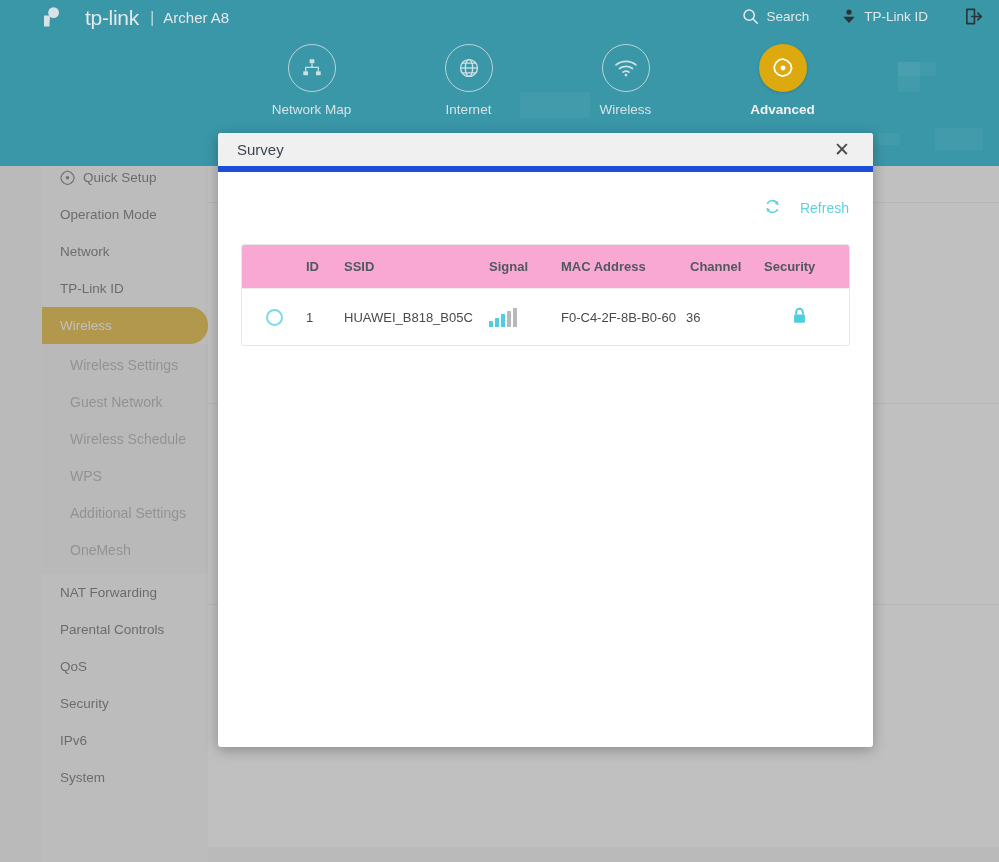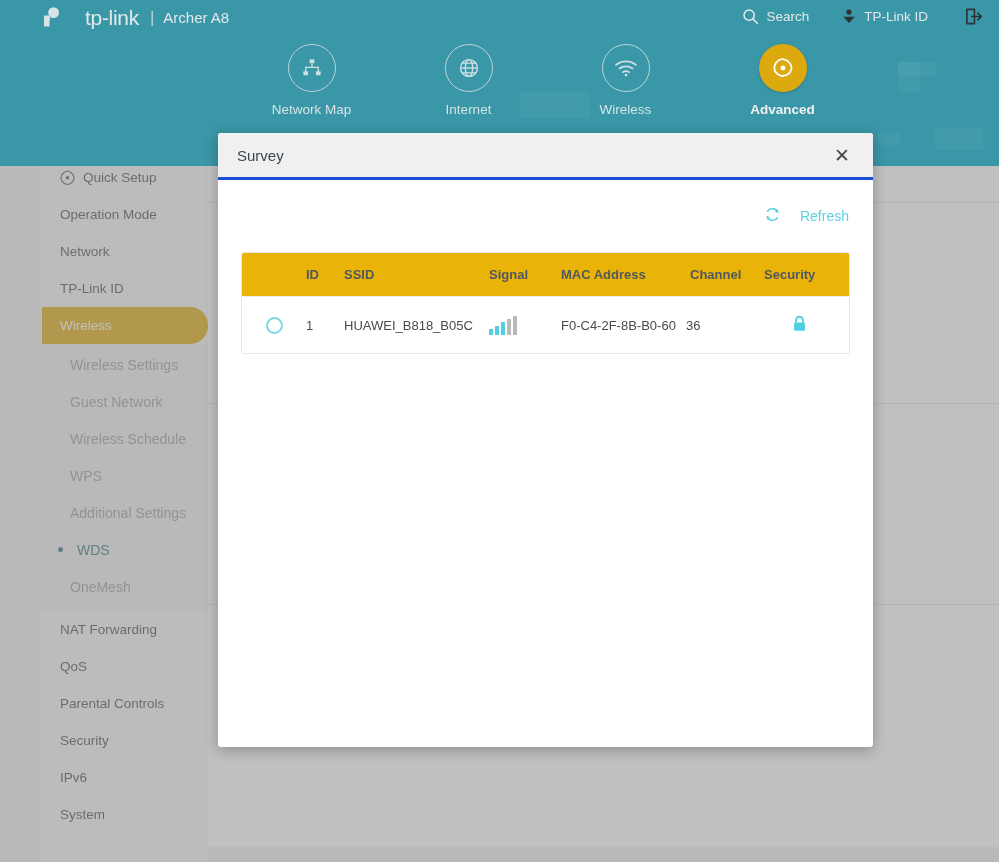--- a/index.html
+++ b/index.html
@@ -130,22 +130,22 @@
   }
   .modal {
     position: absolute; left: 218px; top: 133px;
     width: 655px; height: 614px;
     background: #fff;
     border-radius: 3px;
     box-shadow: 0 3px 14px rgba(0,0,0,.28);
     overflow: hidden;
   }
   .modal-head {
-    height: 47px; background: #f0f0f0;
-    border-bottom: 3px solid #1d4ed8;
+    height: 39px; background: #f0f0f0;
+    border-bottom: 6px solid #1d4ed8;
     display: flex; align-items: center;
     padding: 0 16px 0 19px;
   }
   .modal-title { flex: 1; font-size: 15px; color: #3d4550; }
   .modal-close {
     width: 30px; height: 30px; cursor: pointer;
     display: flex; align-items: center; justify-content: center;
     color: #4a4a4a; font-size: 19px; line-height: 1;
   }
   .modal-body { padding: 0 23px; }
@@ -158,21 +158,21 @@
     color: #5ad2e4; font-size: 14px; cursor: pointer;
   }
 
   
   .tbl {
     border: 1px solid #e8e8e8; border-radius: 3px;
     overflow: hidden; background: #fff;
   }
   .tbl-head {
     display: flex; align-items: center; height: 44px;
-    background: #eab308; border-bottom: 1px solid #ececec;
+    background: #f9a8d4; border-bottom: 1px solid #ececec;
     font-size: 13px; font-weight: bold; color: #505860;
   }
   .tbl-row {
     display: flex; align-items: center; min-height: 56px;
     font-size: 13px; color: #4a4a4a;
   }
   .c-sel   { width: 64px; display: flex; justify-content: center; flex: none; }
   .c-id    { width: 38px; flex: none; }
   .c-ssid  { width: 145px; flex: none; word-break: break-all; line-height: 17px; }
   .c-sig   { width: 72px; flex: none; }
@@ -241,37 +241,33 @@
         </div>
         <div class="nav-sub">
           <span>Wireless Schedule</span>
         </div>
         <div class="nav-sub">
           <span>WPS</span>
         </div>
         <div class="nav-sub">
           <span>Additional Settings</span>
         </div>
-        <div class="nav-sub current">
-          <span class="nav-dot"></span>
-          <span>WDS</span>
-        </div>
         <div class="nav-sub">
           <span>OneMesh</span>
         </div>
       </div>
 
       <div class="nav-item">
         <span>NAT Forwarding</span>
       </div>
       <div class="nav-item">
+        <span>Parental Controls</span>
+      </div>
+      <div class="nav-item">
         <span>QoS</span>
-      </div>
-      <div class="nav-item">
-        <span>Parental Controls</span>
       </div>
       <div class="nav-item">
         <span>Security</span>
       </div>
       <div class="nav-item">
         <span>IPv6</span>
       </div>
       <div class="nav-item">
         <span>System</span>
       </div>

